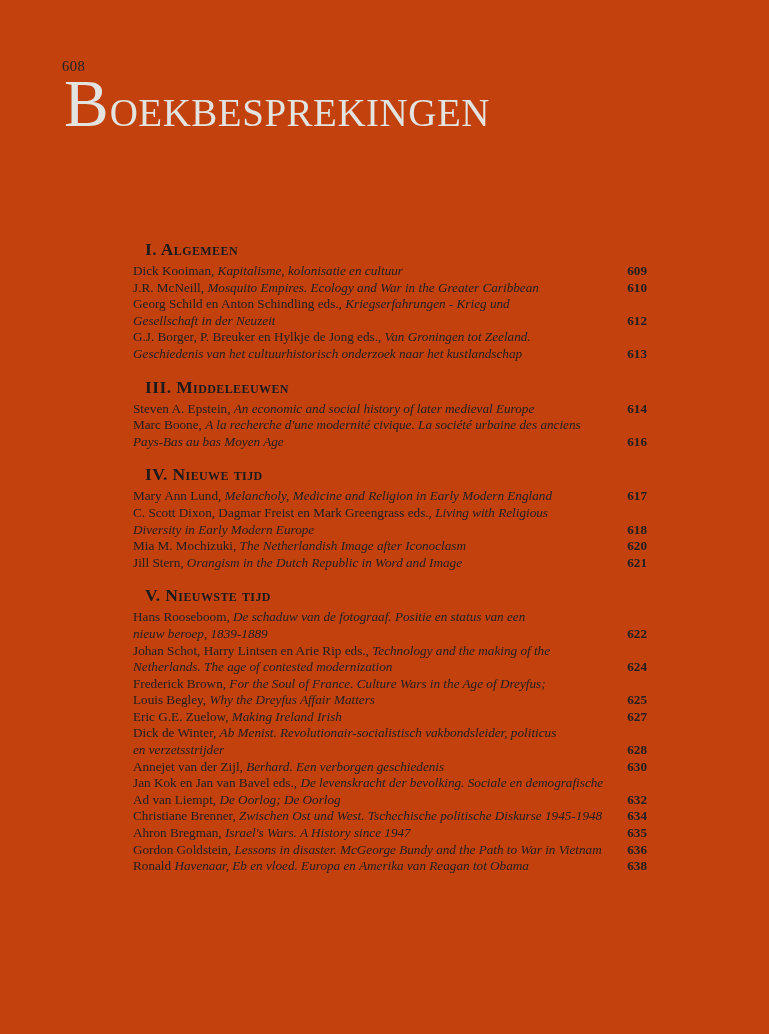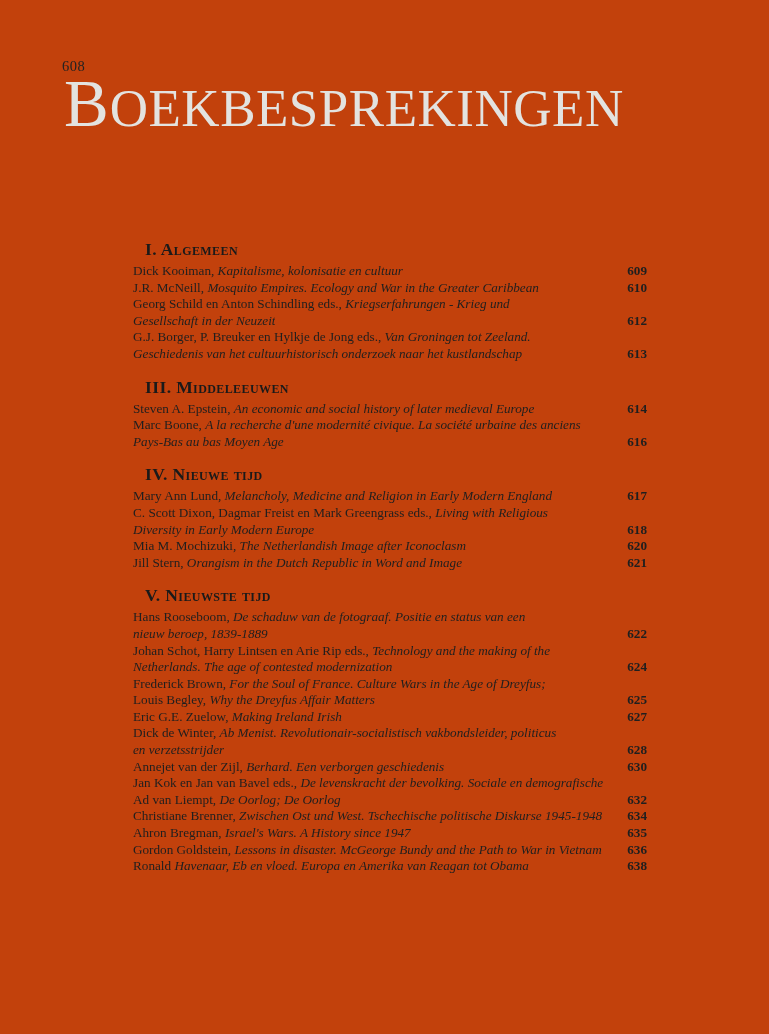--- a/index.html
+++ b/index.html
@@ -30,21 +30,21 @@
     top: 70px;
     white-space: nowrap;
     color: #e3e3e0;
     line-height: 1;
   }
   .big-title .initial {
     font-size: 67px;
     letter-spacing: 1px;
   }
   .big-title .rest {
-    font-size: 53px;
+    font-size: 39px;
     letter-spacing: 0.5px;
   }
   #toc {
     position: absolute;
     left: 133px;
     top: 239px;
     width: 514px;
   }
   .section-heading {
     font-size: 17.5px;

